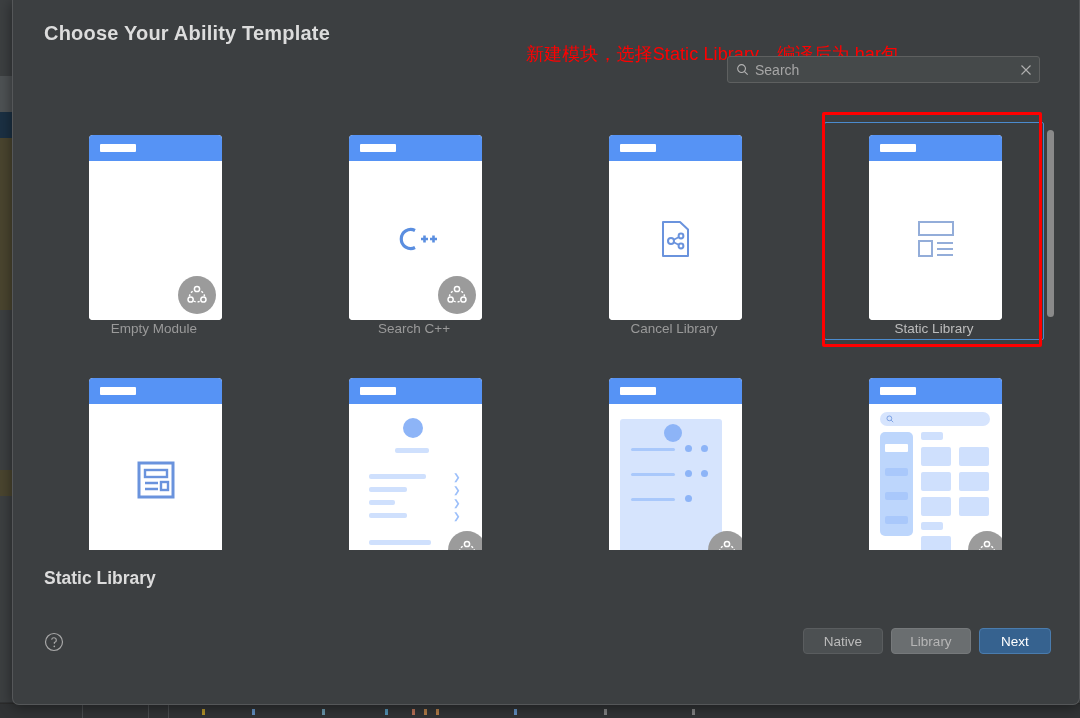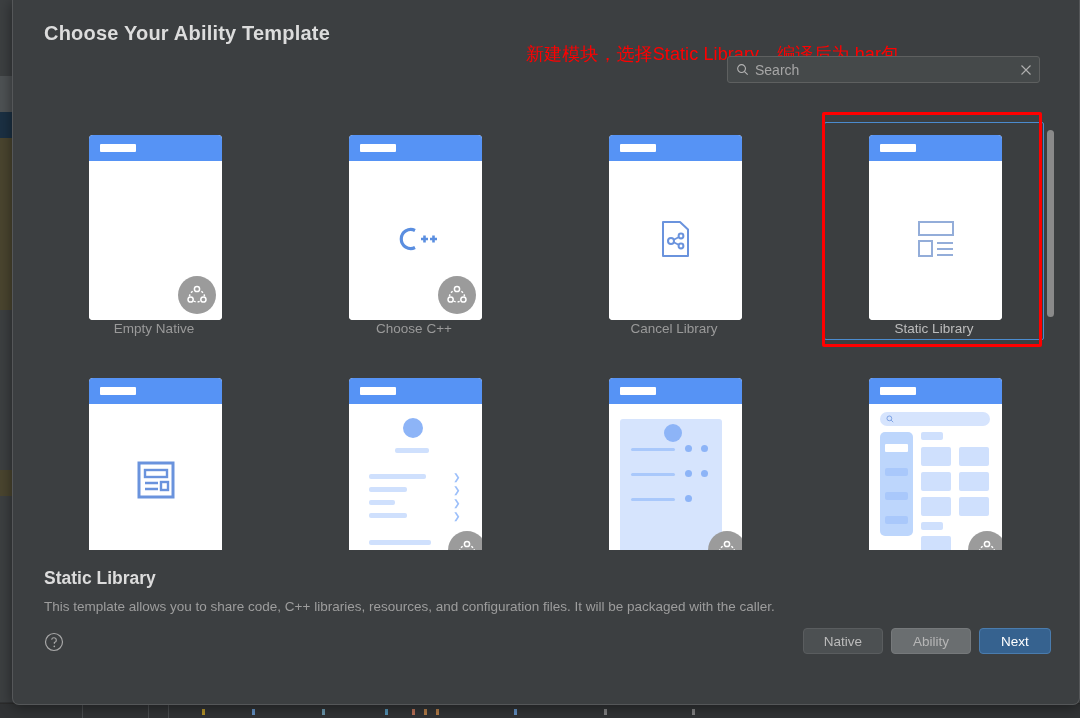--- a/index.html
+++ b/index.html
@@ -416,21 +416,21 @@
                 <circle cx="12" cy="6" r="2.6" stroke="#ffffff" stroke-width="1.5" fill="none"></circle>
                 <circle cx="5.6" cy="16.5" r="2.6" stroke="#ffffff" stroke-width="1.5" fill="none"></circle>
                 <circle cx="18.4" cy="16.5" r="2.6" stroke="#ffffff" stroke-width="1.5" fill="none"></circle>
                 <path d="M7.6 8.2 A9 9 0 0 0 4.4 13.4" stroke="#ffffff" stroke-width="1.4" fill="none" stroke-dasharray="2.2 1.8"></path>
                 <path d="M16.4 8.2 A9 9 0 0 1 19.6 13.4" stroke="#ffffff" stroke-width="1.4" fill="none" stroke-dasharray="2.2 1.8"></path>
                 <path d="M8.6 18 A7 7 0 0 0 15.4 18" stroke="#ffffff" stroke-width="1.4" fill="none" stroke-dasharray="2.2 1.8"></path>
               </svg>
             </div>
           </div>
         </div>
-        <div class="tmpl-label">Empty Native</div>
+        <div class="tmpl-label">Empty Module</div>
       </div>
 
       <div class="tmpl-cell" style="left:260px; top:12px;">
         <div class="tmpl-sel-box"></div>
         <div class="phone">
           <div class="phone-head">
               <div class="nub"></div>
             </div>
           <div class="phone-body">
             <div class="center-icon">
@@ -445,21 +445,21 @@
                 <circle cx="12" cy="6" r="2.6" stroke="#ffffff" stroke-width="1.5" fill="none"></circle>
                 <circle cx="5.6" cy="16.5" r="2.6" stroke="#ffffff" stroke-width="1.5" fill="none"></circle>
                 <circle cx="18.4" cy="16.5" r="2.6" stroke="#ffffff" stroke-width="1.5" fill="none"></circle>
                 <path d="M7.6 8.2 A9 9 0 0 0 4.4 13.4" stroke="#ffffff" stroke-width="1.4" fill="none" stroke-dasharray="2.2 1.8"></path>
                 <path d="M16.4 8.2 A9 9 0 0 1 19.6 13.4" stroke="#ffffff" stroke-width="1.4" fill="none" stroke-dasharray="2.2 1.8"></path>
                 <path d="M8.6 18 A7 7 0 0 0 15.4 18" stroke="#ffffff" stroke-width="1.4" fill="none" stroke-dasharray="2.2 1.8"></path>
               </svg>
             </div>
           </div>
         </div>
-        <div class="tmpl-label">Choose C++</div>
+        <div class="tmpl-label">Search C++</div>
       </div>
 
       <div class="tmpl-cell" style="left:520px; top:12px;">
         <div class="tmpl-sel-box"></div>
         <div class="phone">
           <div class="phone-head">
               <div class="nub"></div>
             </div>
           <div class="phone-body">
             <div class="center-icon">
@@ -626,29 +626,28 @@
 
     </div>
 
     <div id="grid-scrollbar">
       <div id="grid-scroll-thumb"></div>
     </div>
 
     <div id="annotation-rect"></div>
 
     <div id="desc-title">Static Library</div>
-    <div id="desc-text">This template allows you to share code, C++ libraries, resources, and configuration files. It will be packaged with the caller.</div>
 
     <div id="footer">
       <div id="help-btn">
         <svg width="20" height="20" viewBox="0 0 20 20">
           <circle cx="10" cy="10" r="8.5" stroke="#a8a8a8" stroke-width="1.2" fill="none"></circle>
           <path d="M7.6 7.6 a2.4 2.4 0 1 1 2.8 2.9 v1.3" stroke="#a8a8a8" stroke-width="1.2" fill="none"></path>
           <circle cx="10.3" cy="14.3" r=".85" fill="#a8a8a8"></circle>
         </svg>
       </div>
       <div class="btn" id="btn-cancel">Native</div>
-      <div class="btn" id="btn-previous">Ability</div>
+      <div class="btn" id="btn-previous">Library</div>
       <div class="btn" id="btn-next">Next</div>
     </div>
 
   </div>
 </div>
 
 </body></html>

